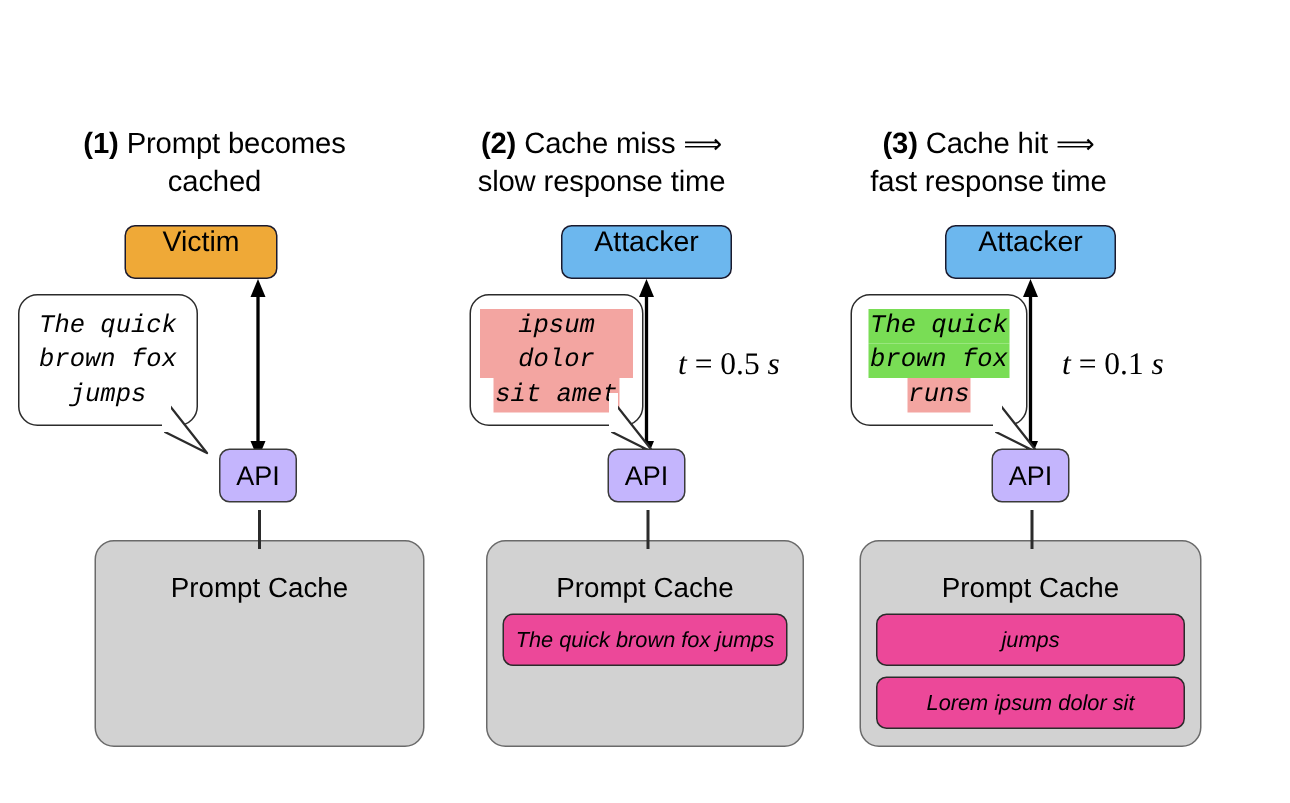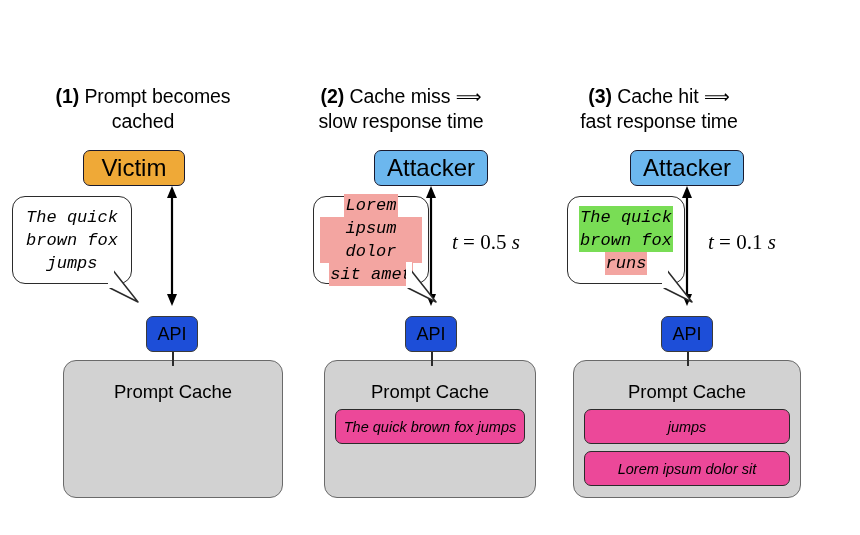--- a/index.html
+++ b/index.html
@@ -53,33 +53,33 @@
   }
 
   
   .actor-box {
     position: absolute;
     top: 150px;
     height: 36px;
     border: 1.6px solid #1a1a2e;
     border-radius: 7px;
     display: flex;
-    align-items: center;
-    justify-content: center;
-    font-size: 24px;
+    align-items: flex-start;
+    justify-content: center;
+    font-size: 19px;
     box-sizing: border-box;
   }
 
   
   .api-box {
     position: absolute;
-    top: 316px;
+    top: 299px;
     width: 52px;
     height: 36px;
-    background: #1d4ed8;
+    background: #c4b5fd;
     border: 1.6px solid #3a3a3a;
     border-radius: 7px;
     display: flex;
     align-items: center;
     justify-content: center;
     font-size: 18px;
     box-sizing: border-box;
     z-index: 3;
   }
 
@@ -209,21 +209,20 @@
       <div class="actor-box" style="left: 116px; width: 114px; background: rgb(108, 183, 238);">
         <span>Attacker</span>
       </div>
       <svg width="20" height="120" class="arrow-svg" style="left: 163px; top: 186px;">
         <line x1="10" y1="8" x2="10" y2="112" stroke="#000" stroke-width="2.2"></line>
         <polygon points="10,0 5,12 15,12" fill="#000"></polygon>
         <polygon points="10,120 5,108 15,108" fill="#000"></polygon>
       </svg>
       <div class="bubble" style="left: 55px; top: 196px; width: 116px; height: 88px;">
         <div class="inner">
-          <div><span class="hl-line hl-red">Lorem</span></div>
           <div><span class="hl-line hl-red">ipsum dolor</span></div>
           <div><span class="hl-line hl-red">sit amet</span></div>
         </div>
       </div>
       <svg width="40" height="46" class="bubble-tail" style="left: 148px; top: 262px;">
         <polygon points="0,2 30,40 2,26" fill="#ffffff" stroke="#2b2b2b" stroke-width="1.5" stroke-linejoin="round"></polygon>
         <rect x="0" y="0" width="6" height="26" fill="#ffffff"></rect>
       </svg>
       <div class="api-box" style="left: 147px;">
         <span>API</span>

